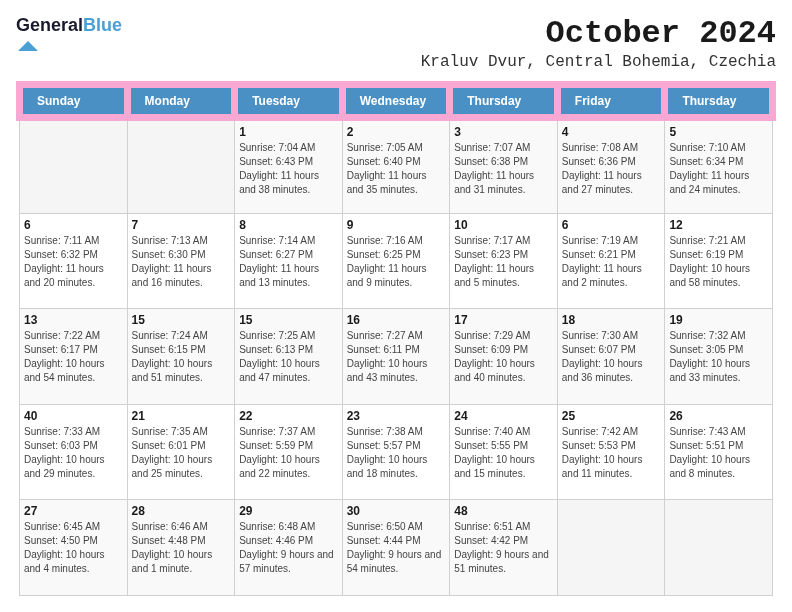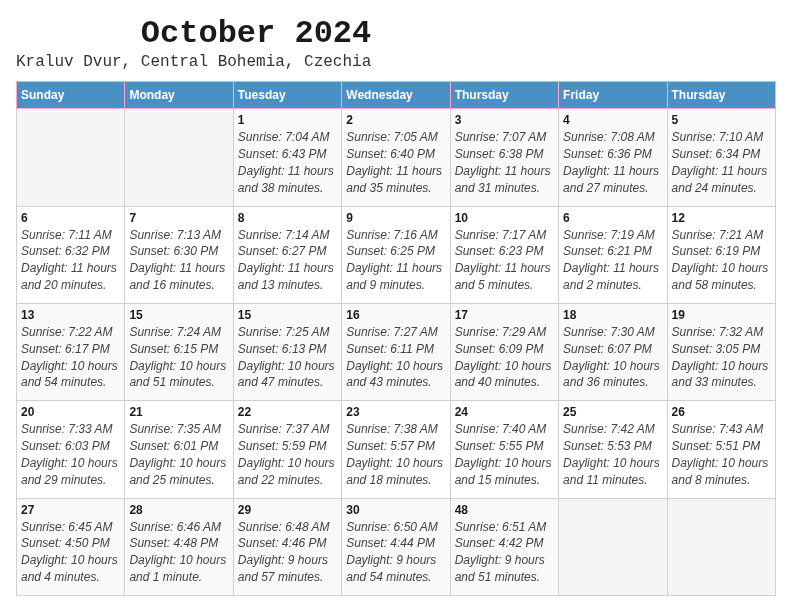--- a/index.html
+++ b/index.html
@@ -60,23 +60,23 @@
       width: 100%;
       border-collapse: collapse;
       flex: 1;
       table-layout: fixed;
     }
     .calendar thead th {
       background-color: #4a90c4;
       color: #fff;
       font-size: 12px;
       font-weight: bold;
-      padding: 6px 4px;
+      padding: 6px 14px;
       text-align: left;
-      border: 1px solid #f9a8d4;
+      border: 7px solid #f9a8d4;
     }
     .calendar tbody td {
       border: 1px solid #d0d0d0;
       vertical-align: top;
       padding: 4px 4px;
       font-size: 10px;
       color: #333;
       height: 88px;
       background: #fff;
     }
@@ -84,33 +84,42 @@
       background: #f9f9f9;
     }
     .day-number {
       font-size: 12px;
       font-weight: bold;
       color: #1a1a1a;
       display: block;
       margin-bottom: 2px;
     }
     .day-info {
-      font-size: 12px;
+      font-size: 10px;
       color: #444;
       line-height: 1.4;
-      font-style: italic;
     }
     .empty-cell {
       background: #f5f5f5 !important;
     }
   </style>
 </head>
 <body>
 <div class="page">
   <div class="header">
+    <div class="logo">
+      <div>
+        <div class="logo-text">
+          General<span>Blue</span>
+        </div>
+        <svg class="logo-icon" viewBox="0 0 40 20">
+          <polygon points="0,20 20,0 40,20" fill="#4a9fd4"></polygon>
+        </svg>
+      </div>
+    </div>
     <div class="header-right">
       <div class="month-title">October 2024</div>
       <div class="location">Kraluv Dvur, Central Bohemia, Czechia</div>
     </div>
   </div>
 
   <table class="calendar">
     <thead>
       <tr>
         <th>Sunday</th>
@@ -240,21 +249,21 @@
           </td>
           <td>
             <span class="day-number">19</span>
             <div class="day-info">Sunrise: 7:32 AM
 Sunset: 3:05 PM
 Daylight: 10 hours and 33 minutes.</div>
           </td>
         </tr>
         <tr>
           <td>
-            <span class="day-number">20</span>
+            <span class="day-number">40</span>
             <div class="day-info">Sunrise: 7:33 AM
 Sunset: 6:03 PM
 Daylight: 10 hours and 29 minutes.</div>
           </td>
           <td>
             <span class="day-number">21</span>
             <div class="day-info">Sunrise: 7:35 AM
 Sunset: 6:01 PM
 Daylight: 10 hours and 25 minutes.</div>
           </td>

